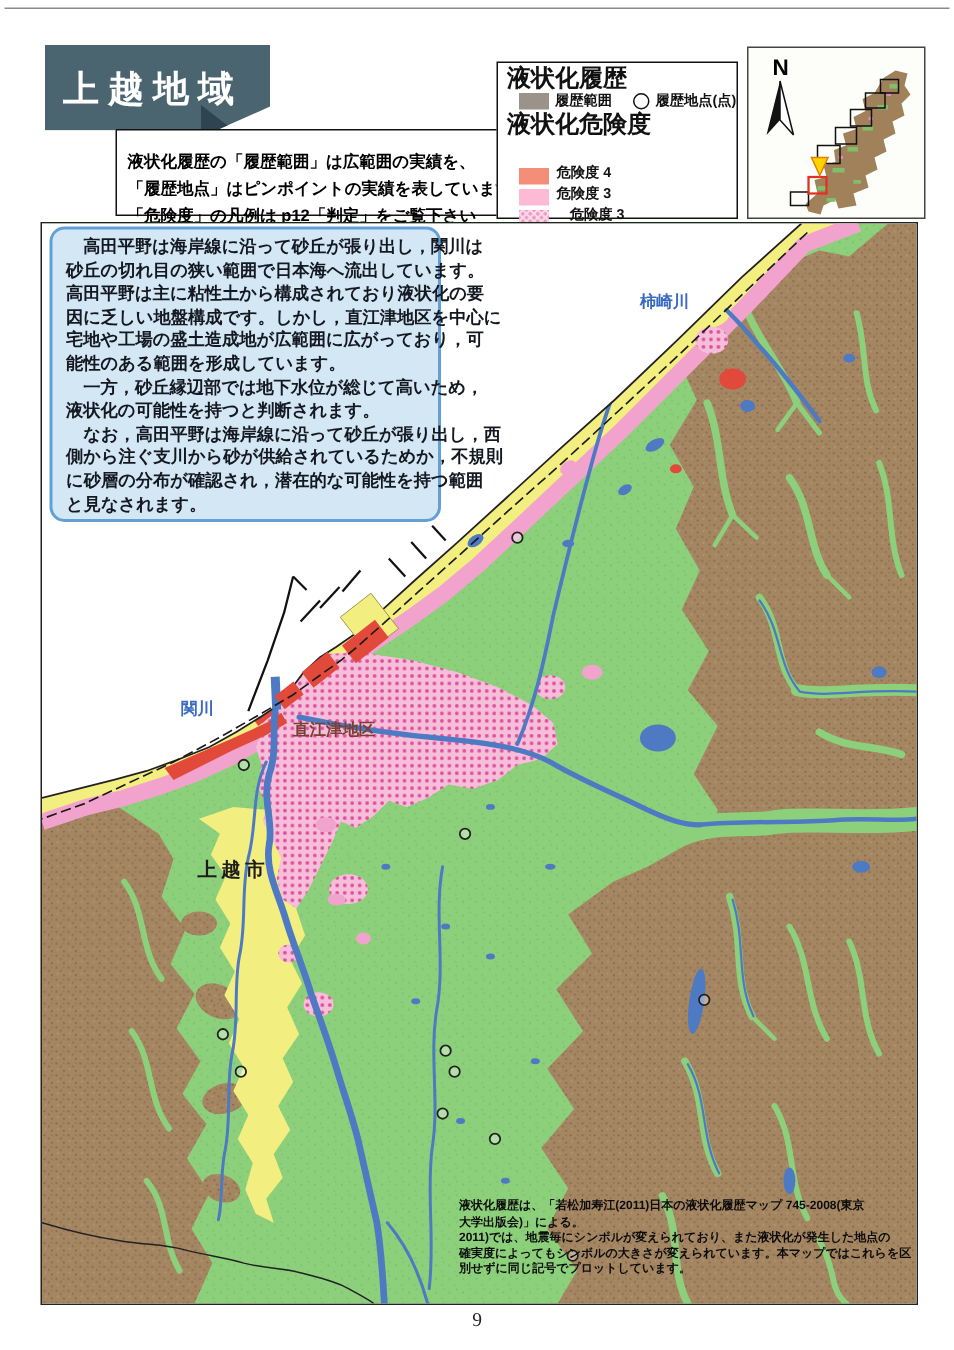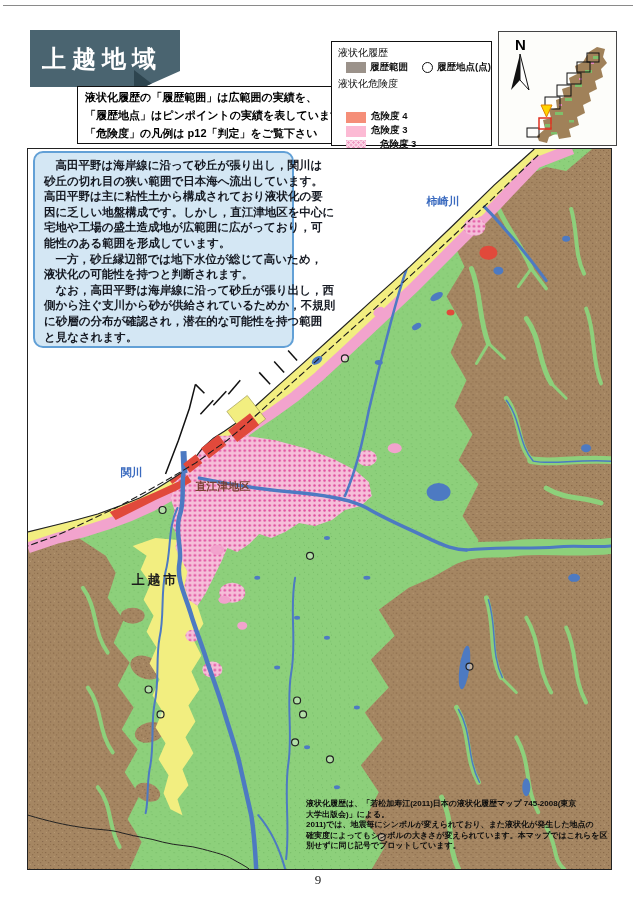--- a/index.html
+++ b/index.html
@@ -10,27 +10,27 @@
   
   .titlebox{position:absolute;left:30px;top:30px;width:150px;height:57px;background:#4a6470;
     clip-path:polygon(0 0,100% 0,100% 72%,76% 100%,0 100%);}
   .titlebox .fold{position:absolute;left:69%;top:70%;width:0;height:0;
     border-left:22px solid #2e454f;border-top:17px solid transparent;}
   .titlebox .t{position:absolute;left:0;right:6px;top:13px;text-align:center;color:#fff;
     font-size:24px;font-weight:bold;letter-spacing:6px;}
 
   
   .explbox{position:absolute;left:77px;top:86px;width:262px;height:58px;background:#fff;
-    border:1.5px solid #111;box-sizing:border-box;padding:1px 7px;}
+    border:1.5px solid #111;box-sizing:border-box;padding:12px 7px;}
   .expl-line{font-size:11px;font-weight:bold;line-height:18px;white-space:nowrap;color:#000;}
 
   
   .legendbox{position:absolute;left:331px;top:41px;width:161px;height:105px;background:#fff;
     border:1.5px solid #111;box-sizing:border-box;padding:4px 6px;}
-  .lg-title{font-size:10px;font-weight:normal;line-height:13px;}
+  .lg-title{font-size:16px;font-weight:bold;line-height:13px;}
   .lg-hist-row{display:flex;align-items:center;gap:4px;margin:2px 0 3px 8px;}
   .lg-swatch{width:20px;height:11px;display:inline-block;flex:none;}
   .lg-circle{width:9px;height:9px;border:1.5px solid #111;border-radius:50%;margin-left:10px;flex:none;background:#fff;}
   .lg-label{font-size:9.5px;font-weight:bold;white-space:nowrap;text-align:right;}
   .lg-cols{display:flex;gap:2px;margin-top:19px;}
   .lg-col{flex:1;}
   .lg-row{display:flex;gap:5px;margin:2px 0 2px 8px;align-items:flex-start;}
   .lg-row .lg-swatch{margin-top:1px;}
   .lg-lblwrap{display:flex;flex-direction:column;line-height:1.1;}
   .lg-sub{font-size:8px;font-weight:bold;}

